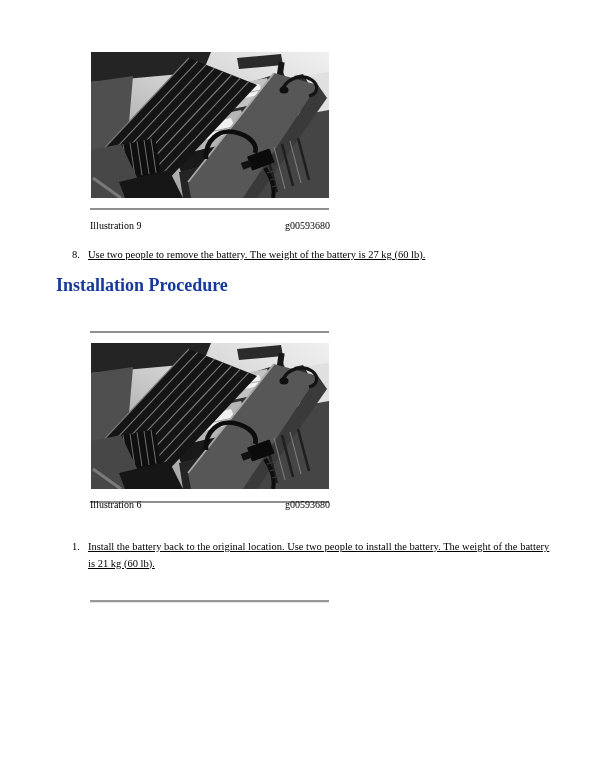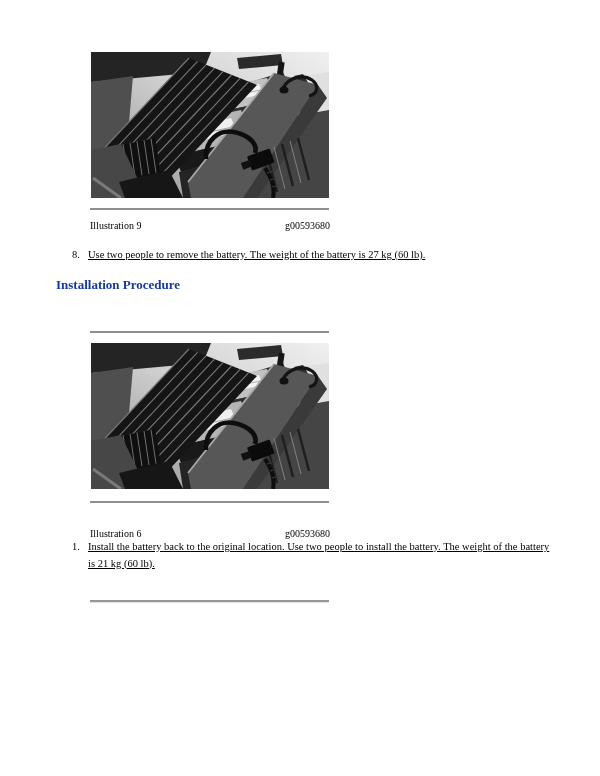--- a/index.html
+++ b/index.html
@@ -18,32 +18,32 @@
   .rule-1{top:208px;}
   .rule-2{top:331px;}
   .rule-3{top:501px;}
   .rule-4{top:600px;background:#979797;border-bottom:1px solid #e2e2e2;height:2px;}
   .caption-row{
     position:absolute;left:90px;width:240px;
     display:flex;justify-content:space-between;
     font-size:10px;line-height:12px;color:#000;
   }
   .cap-1{top:220px;}
-  .cap-2{top:528px;}
+  .cap-2{top:499px;}
   .step{
     position:absolute;left:72px;display:flex;
     font-size:10.5px;line-height:16.5px;
   }
   .step-8{top:247px;}
   .step-1{top:539px;}
   .step-num{flex:none;width:16px;}
   .step-text{width:470px;text-decoration:underline;}
   .heading{
     position:absolute;left:56px;top:274px;margin:0;
-    font-size:13px;line-height:22px;font-weight:bold;
+    font-size:18px;line-height:22px;font-weight:bold;
     color:#16399b;
     font-family:"Liberation Serif","DejaVu Serif",serif;
   }
 </style>
 </head>
 <body>
 
 <svg width="0" height="0" style="position:absolute" aria-hidden="true">
   <defs>
     <linearGradient id="photo-bg" x1="0" y1="1" x2="1" y2="0">

